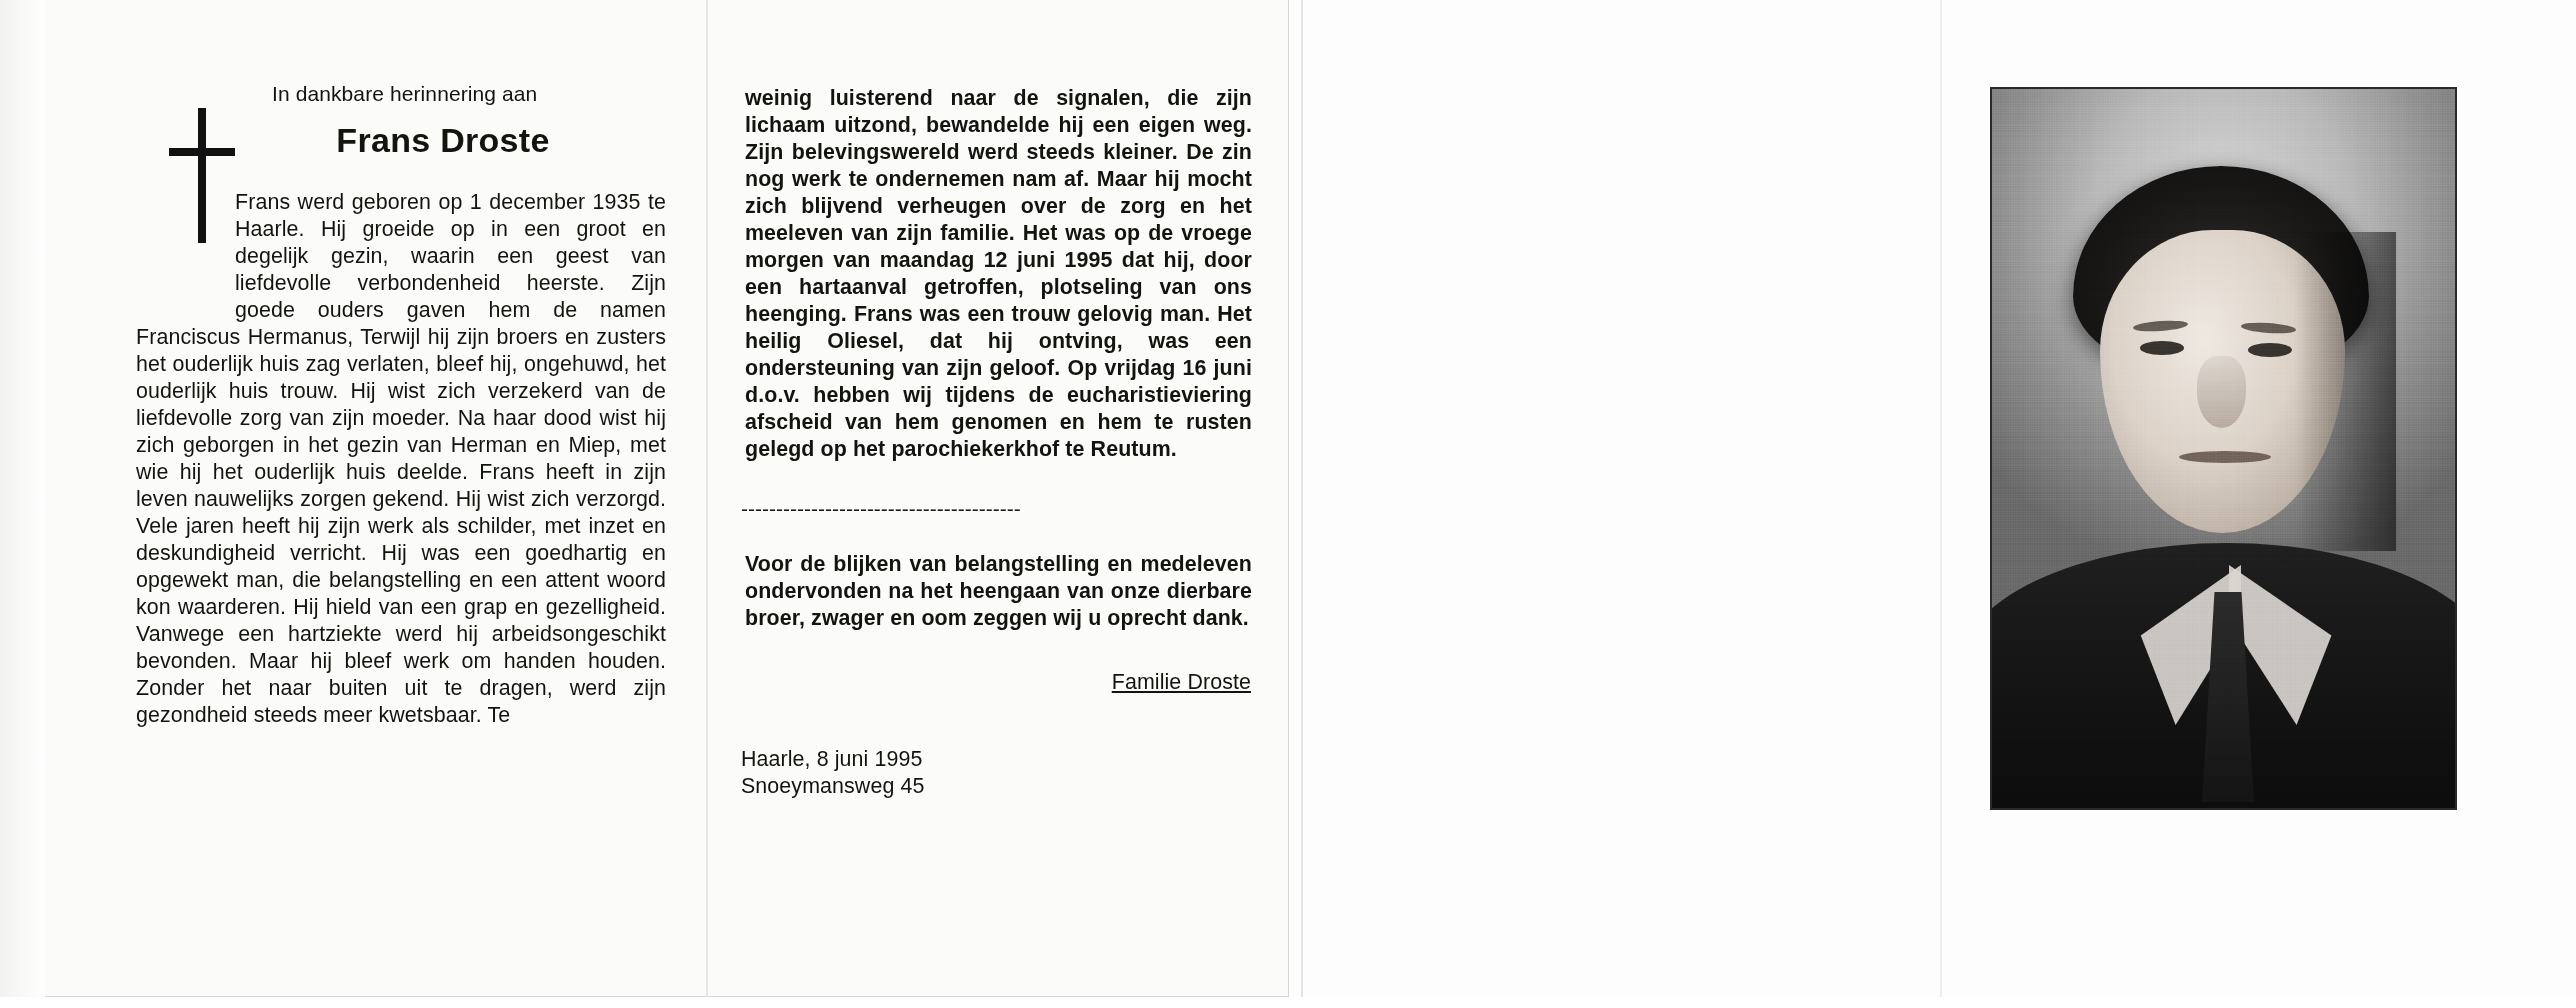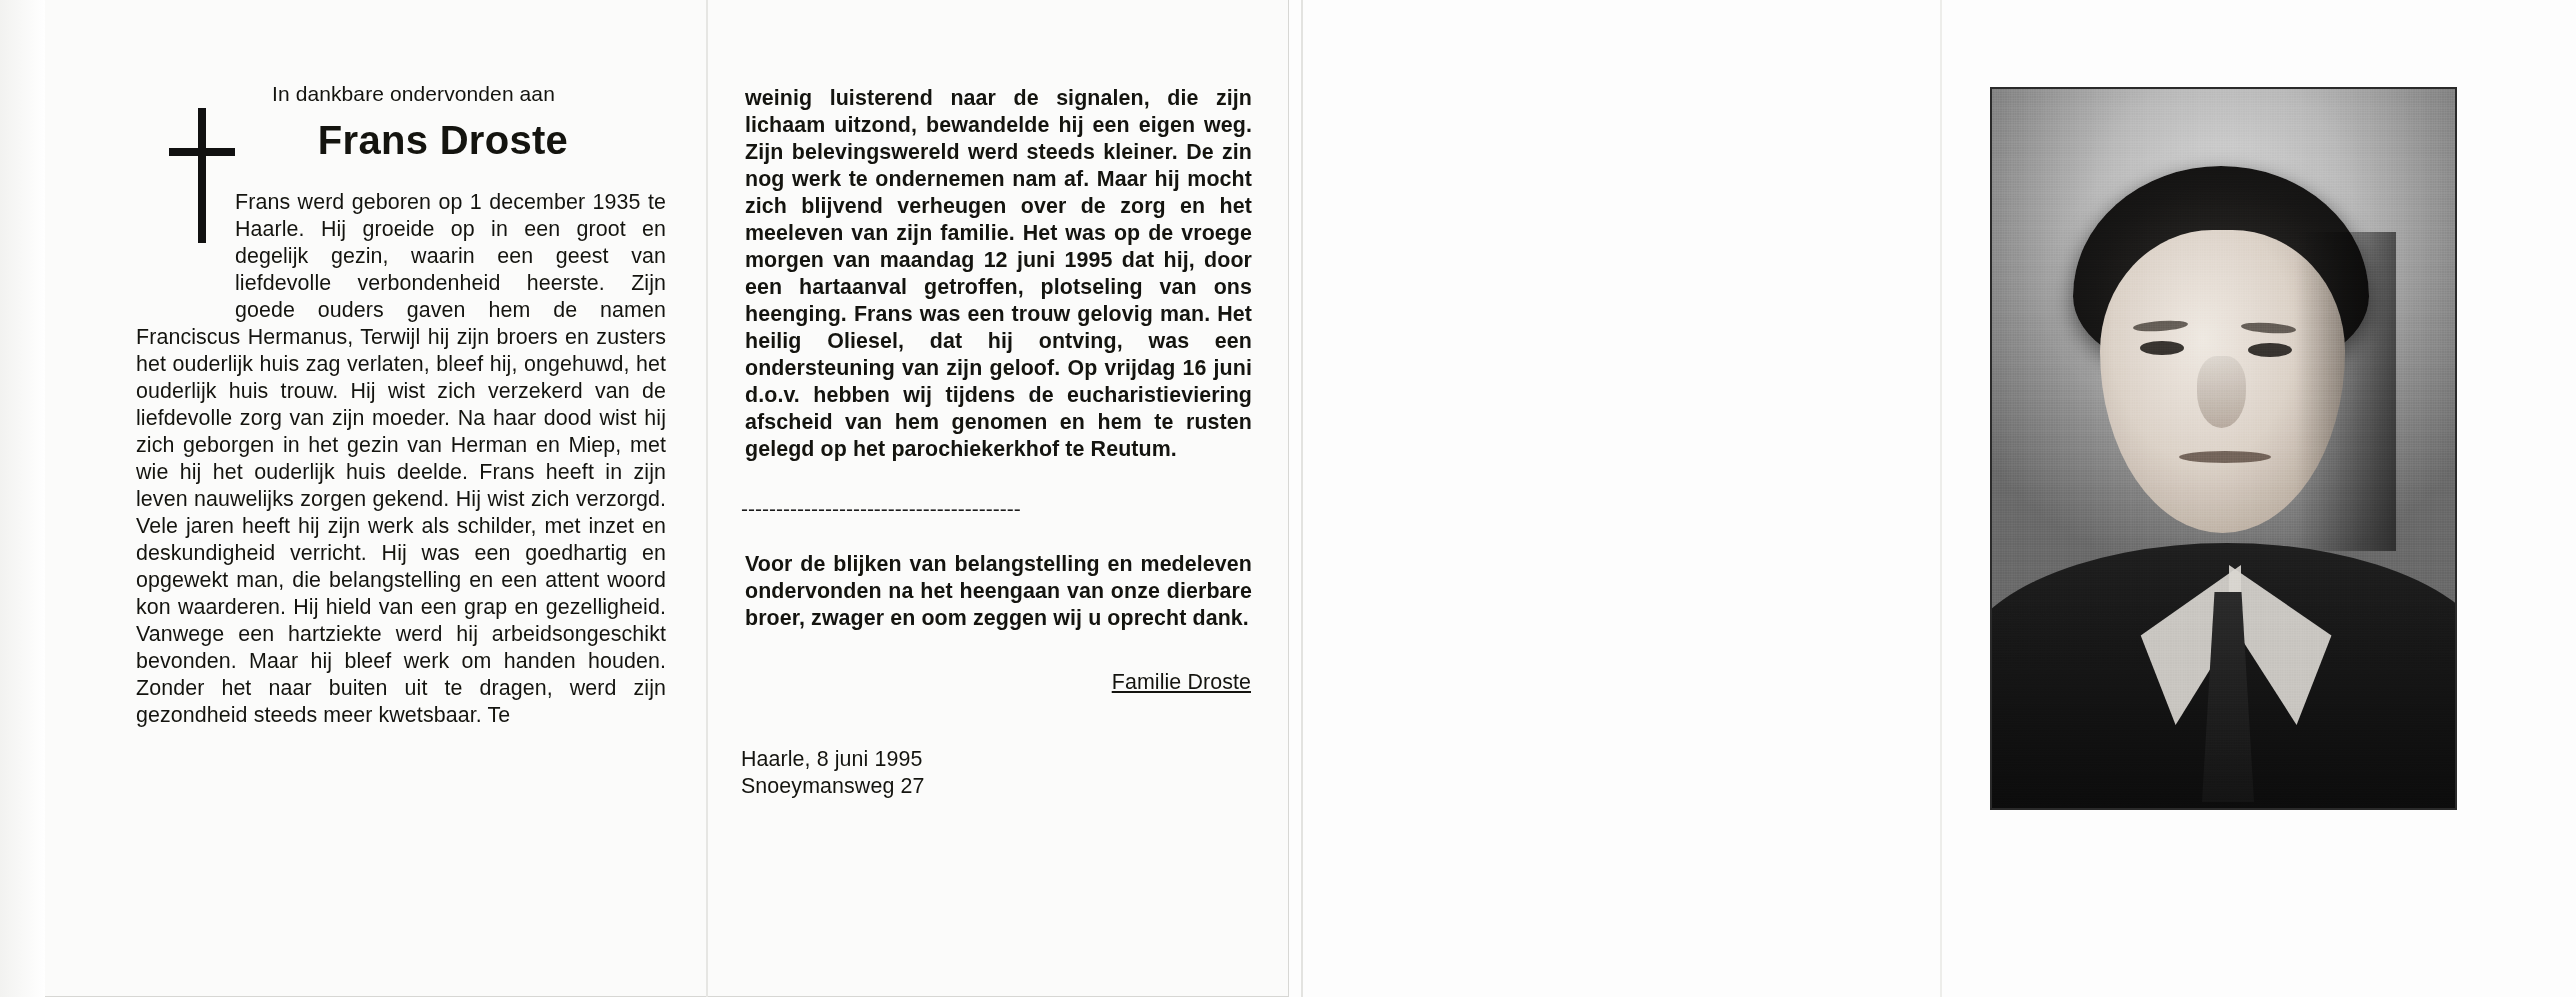--- a/index.html
+++ b/index.html
@@ -60,21 +60,21 @@
     width: 530px;
   }
   .dedication {
     font-size: 21px;
     line-height: 25px;
     text-align: left;
     margin-left: 136px;
     margin-bottom: 11.8px;
   }
   .name {
-    font-size: 40px;
+    font-size: 34px;
     font-weight: bold;
     line-height: 39px;
     text-align: center;
     margin-left: 84px;
     margin-top: 15px;
     margin-bottom: 29px;
     letter-spacing: 0.3px;
   }
   .body-left {
     text-align: justify;
@@ -332,34 +332,34 @@
   <div class="card-left">
 
     <div class="fold-line"></div>
 
     <div class="cross">
       <div class="v"></div>
       <div class="h"></div>
     </div>
 
     <div class="col col-left">
-      <div class="dedication">In dankbare ondervonden aan</div>
+      <div class="dedication">In dankbare herinnering aan</div>
       <div class="name">Frans Droste</div>
       <div class="body-left">
         <span class="cross-spacer"></span><span>Frans werd geboren op 1 december 1935 te Haarle. Hij groeide op in een groot en degelijk gezin, waarin een geest van liefdevolle verbondenheid heerste. Zijn goede ouders gaven hem de namen Franciscus Hermanus, Terwijl hij zijn broers en zusters het ouderlijk huis zag verlaten, bleef hij, ongehuwd, het ouderlijk huis trouw. Hij wist zich verzekerd van de liefdevolle zorg van zijn moeder. Na haar dood wist hij zich geborgen in het gezin van Herman en Miep, met wie hij het ouderlijk huis deelde. Frans heeft in zijn leven nauwelijks zorgen gekend. Hij wist zich verzorgd. Vele jaren heeft hij zijn werk als schilder, met inzet en deskundigheid verricht. Hij was een goedhartig en opgewekt man, die belangstelling en een attent woord kon waarderen. Hij hield van een grap en gezelligheid. Vanwege een hartziekte werd hij arbeidsongeschikt bevonden. Maar hij bleef werk om handen houden. Zonder het naar buiten uit te dragen, werd zijn gezondheid steeds meer kwetsbaar. Te</span>
       </div>
     </div>
 
     <div class="col col-right">
       <p>weinig luisterend naar de signalen, die zijn lichaam uitzond, bewandelde hij een eigen weg. Zijn belevingswereld werd steeds kleiner. De zin nog werk te ondernemen nam af. Maar hij mocht zich blijvend verheugen over de zorg en het meeleven van zijn familie. Het was op de vroege morgen van maandag 12 juni 1995 dat hij, door een hartaanval getroffen, plotseling van ons heenging. Frans was een trouw gelovig man. Het heilig Oliesel, dat hij ontving, was een ondersteuning van zijn geloof. Op vrijdag 16 juni d.o.v. hebben wij tijdens de eucharistieviering afscheid van hem genomen en hem te rusten gelegd op het parochiekerkhof te Reutum.</p>
       <div class="divider">----------------------------------------</div>
       <p class="thanks">Voor de blijken van belangstelling en medeleven ondervonden na het heengaan van onze dierbare broer, zwager en oom zeggen wij u oprecht dank.</p>
       <div class="family">Familie Droste</div>
       <div class="place">Haarle, 8 juni 1995</div>
-      <div>Snoeymansweg 27</div>
+      <div>Snoeymansweg 45</div>
     </div>
 
   </div>
 
   <div class="card-right">
     <div class="edge"></div>
     <div class="edge2"></div>
 
     <div class="photo-frame">
       <div class="photo-bg"></div>

